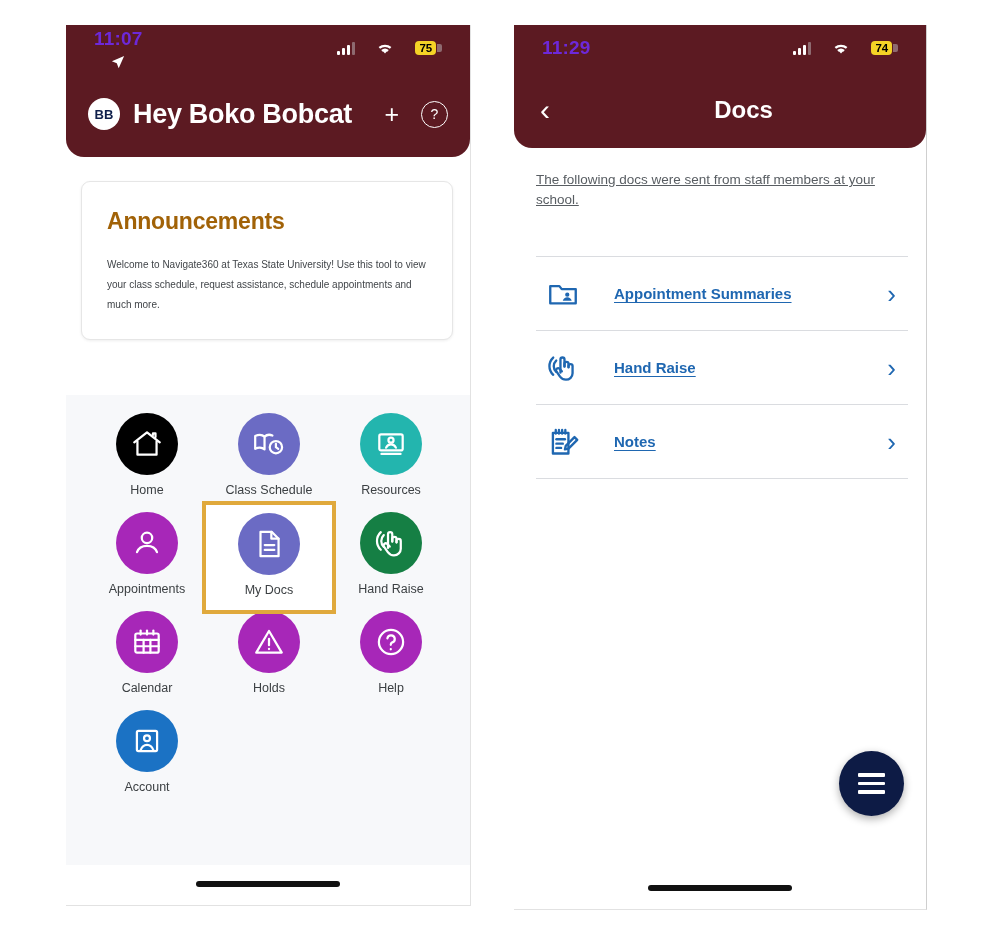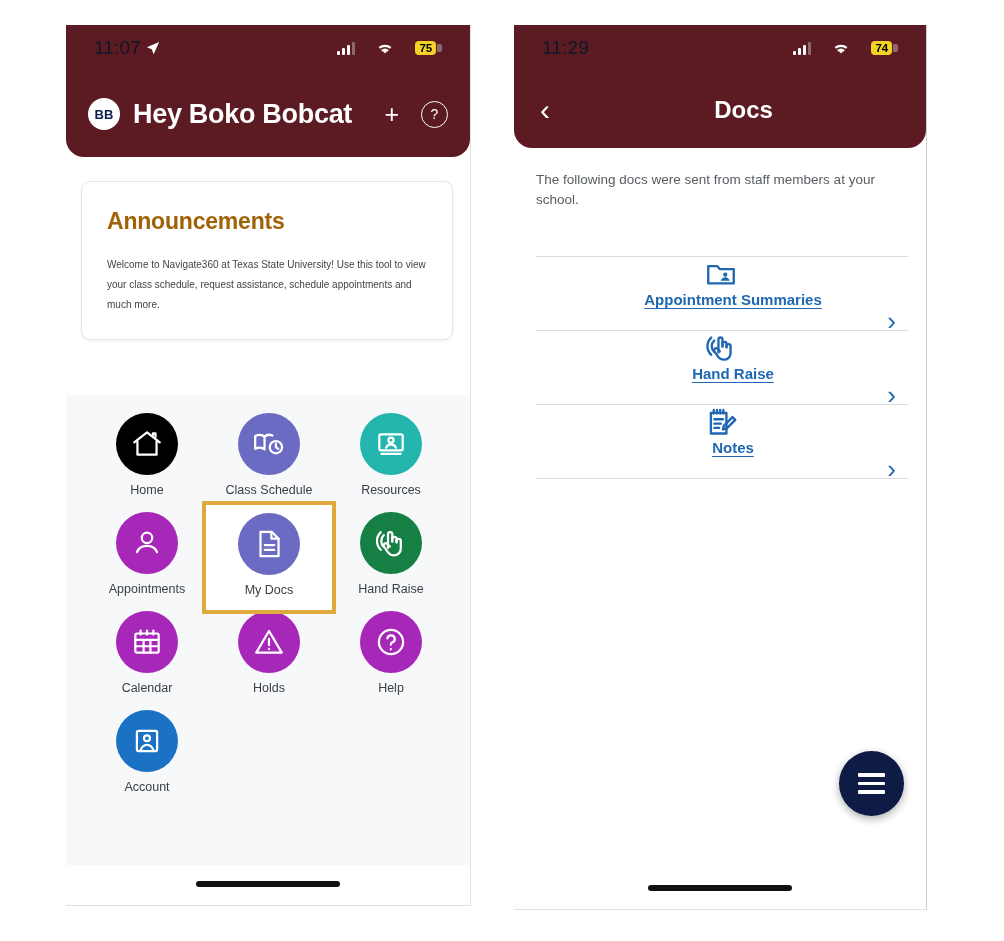--- a/index.html
+++ b/index.html
@@ -16,21 +16,21 @@
   .phone.left{left:66px;top:25px;width:404px;height:880px;border-right:1px solid #e2e2e2;border-bottom:1px solid #e2e2e2;}
   .phone.right{left:514px;top:25px;width:412px;height:884px;border-right:1px solid #cfcfcf;border-bottom:1px solid #e2e2e2;}
 
   
   .hdr{position:absolute;left:0;top:0;width:100%;background:#5c1a22;}
   .hdr.left{height:132px;border-bottom-left-radius:18px;border-bottom-right-radius:18px;}
   .hdr.right{height:123px;border-bottom-left-radius:18px;border-bottom-right-radius:18px;}
 
   
   .statusbar{position:absolute;left:0;top:0;width:100%;height:46px;display:flex;align-items:center;justify-content:space-between;padding:0 28px;box-sizing:border-box;}
-  .clock{color:#0f172a;font-size:19px;font-weight:normal;letter-spacing:.2px;display:flex;align-items:center;gap:5px;}
+  .clock{color:#6d28d9;font-size:19px;font-weight:bold;letter-spacing:.2px;display:flex;align-items:center;gap:5px;flex-direction:column;}
   .loc-arrow{display:inline-block;width:14px;height:14px;}
   .status-right{display:flex;align-items:center;gap:21px;}
   .sig{display:flex;align-items:flex-end;gap:2px;height:13px;}
   .sig i{display:block;width:3px;background:#fff;border-radius:1px;}
   .sig i:nth-child(1){height:4px;}
   .sig i:nth-child(2){height:7px;}
   .sig i:nth-child(3){height:10px;}
   .sig i:nth-child(4){height:13px;background:#8e6a70;}
   .batt{position:relative;display:flex;align-items:center;}
   .batt .body{background:#f5d326;color:#000;font-size:11.5px;font-weight:bold;border-radius:4px;padding:1px 4px 1px 5px;line-height:12px;letter-spacing:-.2px;}
@@ -57,23 +57,23 @@
   
   .gridpanel{position:absolute;left:0;top:370px;width:100%;height:470px;background:#f7f8fa;}
   .grid{position:absolute;left:20px;top:14px;width:366px;display:flex;flex-wrap:wrap;}
   .tile{width:122px;height:99px;display:flex;flex-direction:column;align-items:center;justify-content:flex-start;box-sizing:border-box;padding-top:4px;}
   .tile .bubble{width:62px;height:62px;border-radius:50%;display:flex;align-items:center;justify-content:center;}
   .tile .tlabel{margin-top:8px;font-size:12.5px;color:#3c4043;text-align:left;line-height:14px;}
   .tile.sel{background:#fff;border:4px solid #e0a93c;width:134px;height:113px;margin-left:-6px;margin-top:-7px;margin-bottom:-7px;margin-right:-6px;padding-top:8px;position:relative;z-index:5;}
   .tile svg{display:block;}
 
   
-  .intro{position:absolute;left:22px;top:145px;width:370px;font-size:13.5px;line-height:20px;color:#585d62;}
+  .intro{position:absolute;left:22px;top:145px;width:370px;font-size:13.5px;line-height:20px;color:#585d62;text-decoration:underline;}
   .doclist{position:absolute;left:22px;top:231px;width:372px;}
-  .docrow{height:74px;display:flex;align-items:center;border-top:1px solid #dadce0;box-sizing:border-box;flex-direction:column;}
+  .docrow{height:74px;display:flex;align-items:center;border-top:1px solid #dadce0;box-sizing:border-box;}
   .docrow .dicon{width:56px;display:flex;align-items:center;justify-content:flex-start;padding-left:10px;box-sizing:border-box;}
   .docrow .dlabel{font-size:15px;color:#1f67b1;font-weight:bold;text-decoration:underline;text-underline-offset:3px;margin-left:22px;}
   .docrow .dchev{margin-left:auto;color:#1f67b1;font-size:26px;font-weight:300;line-height:1;padding-right:12px;}
   .listend{border-top:1px solid #dadce0;}
 
   
   .fab{position:absolute;right:22px;bottom:93px;width:65px;height:65px;border-radius:50%;background:#0d1b45;display:flex;align-items:center;justify-content:center;flex-direction:column;gap:5px;box-shadow:0 3px 8px rgba(0,0,0,.32);}
   .fab i{display:block;width:27px;height:3.4px;background:#fff;border-radius:1px;}
 
   

